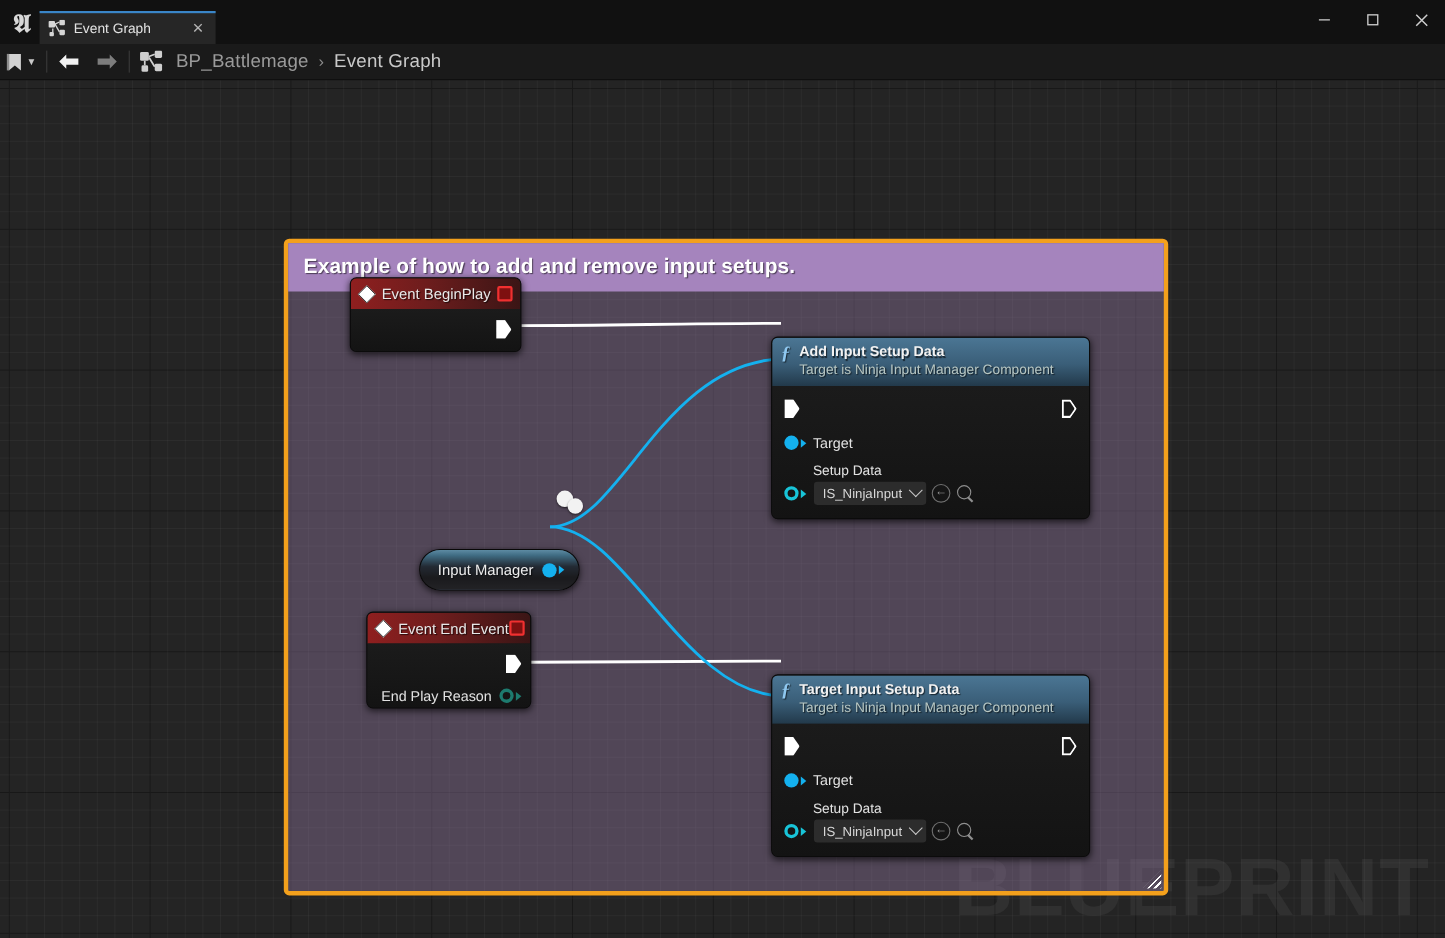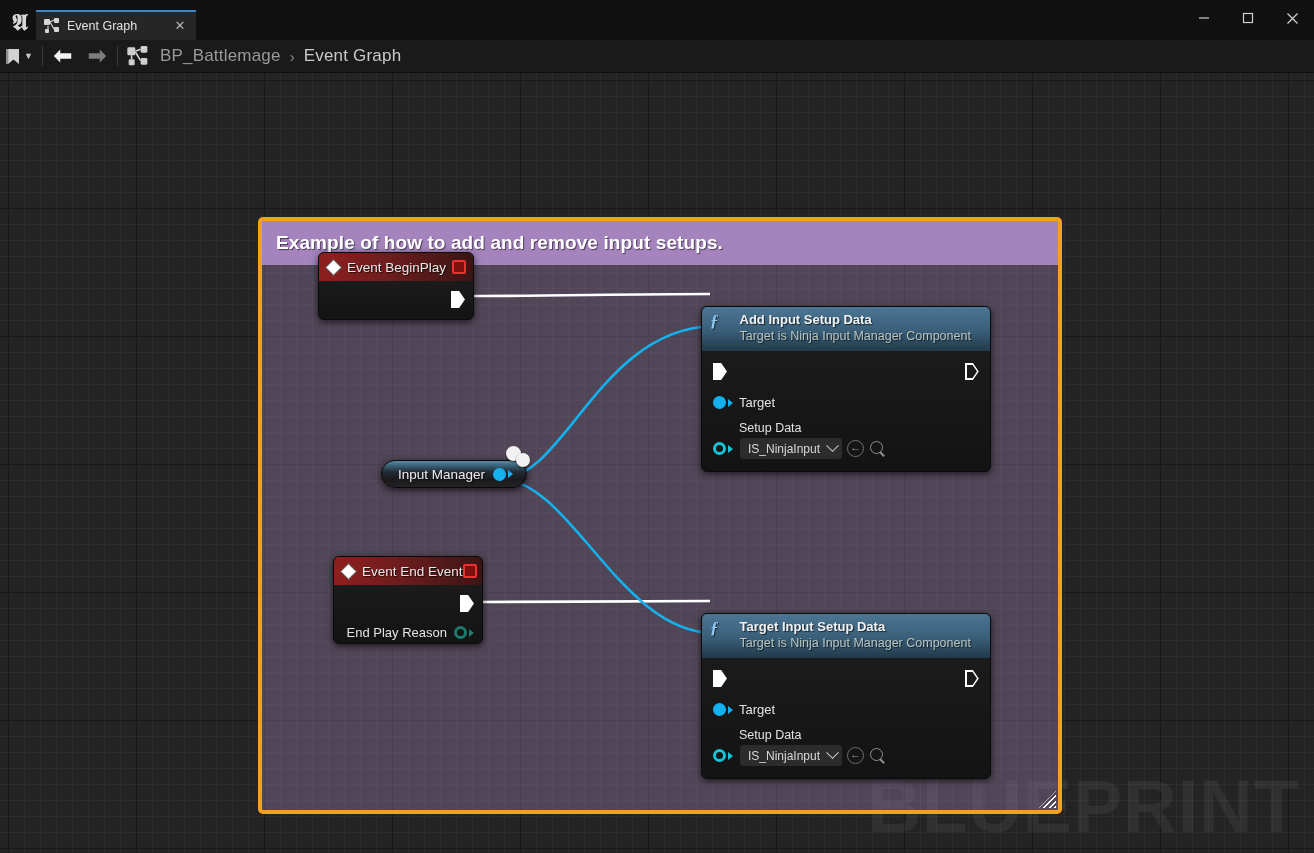--- a/index.html
+++ b/index.html
@@ -153,21 +153,21 @@
     background: linear-gradient(to bottom,#4b7694 0%, #3a5e78 55%, #22394a 100%);
     display: flex; align-items: flex-start; padding: 4px 8px 0 8px;
   }
   .fn-f {
     font-family: "Liberation Serif", serif;
     font-style: italic; font-weight: bold;
     font-size: 17px; color: #8fc8f0;
     margin-right: 8px; line-height: 20px; flex: 0 0 auto;
     text-shadow: 1px 1px 1px rgba(0,0,0,.6);
   }
-  .fn-titles { display: flex; flex-direction: column; margin-left: 13px; }
+  .fn-titles { display: flex; flex-direction: column; }
   .fn-title {
     font-size: 13px; font-weight: bold; color: #f2f2f2;
     text-shadow: 1px 1px 1px rgba(0,0,0,.65);
     white-space: nowrap; line-height: 17px;
   }
   .fn-sub {
     font-size: 12.5px; color: #b7c6c2;
     text-shadow: 1px 1px 1px rgba(0,0,0,.6);
     white-space: nowrap; line-height: 17px;
   }
@@ -246,27 +246,28 @@
   }
   .search-ico::after {
     content:""; position:absolute; left:11px; top:11px;
     width:6px; height:1.8px; background:#8f8f8f;
     transform: rotate(45deg); transform-origin: left center;
   }
 
   
   .getter {
     position: absolute;
-    height: 28px; border-radius: 19px;
+    height: 38px; border-radius: 19px;
     border: 1px solid #080808;
     background: linear-gradient(to bottom,
        #5d8ba3 0%, #3f6b82 14%, #232a33 42%, #1a1a1d 70%, #232326 100%);
     box-shadow: 0 2px 7px rgba(0,0,0,.7);
     display: flex; align-items: center;
     padding: 0 13px 0 16px;
+    margin-top: 39px;
   }
   .getter-label {
     font-size: 13.5px; color: #ededed; white-space: nowrap;
     text-shadow: 1px 1px 1px rgba(0,0,0,.6);
     margin-right: 8px;
   }
 
   
   .cursor { position: absolute; }
   .cursor i {

